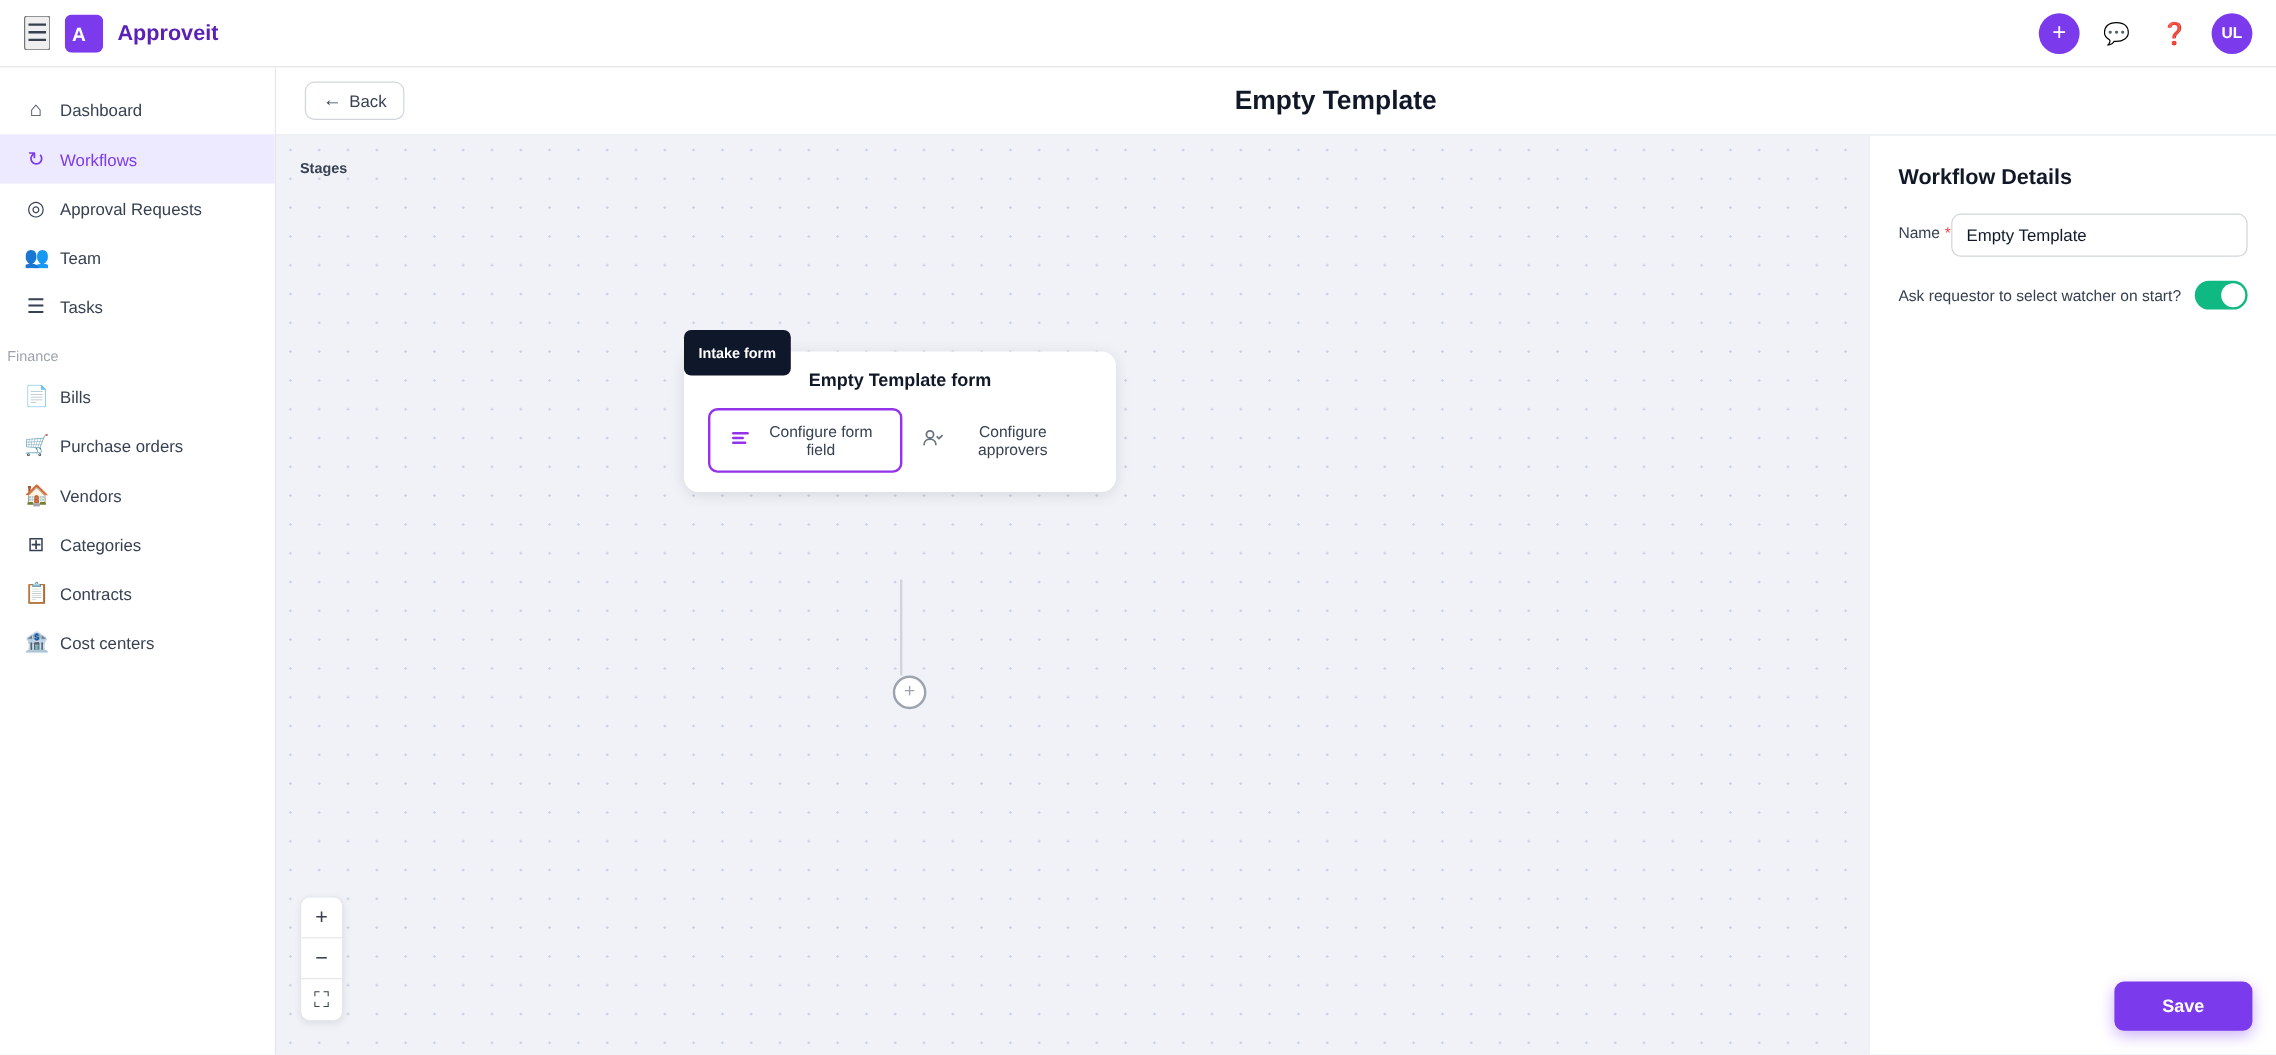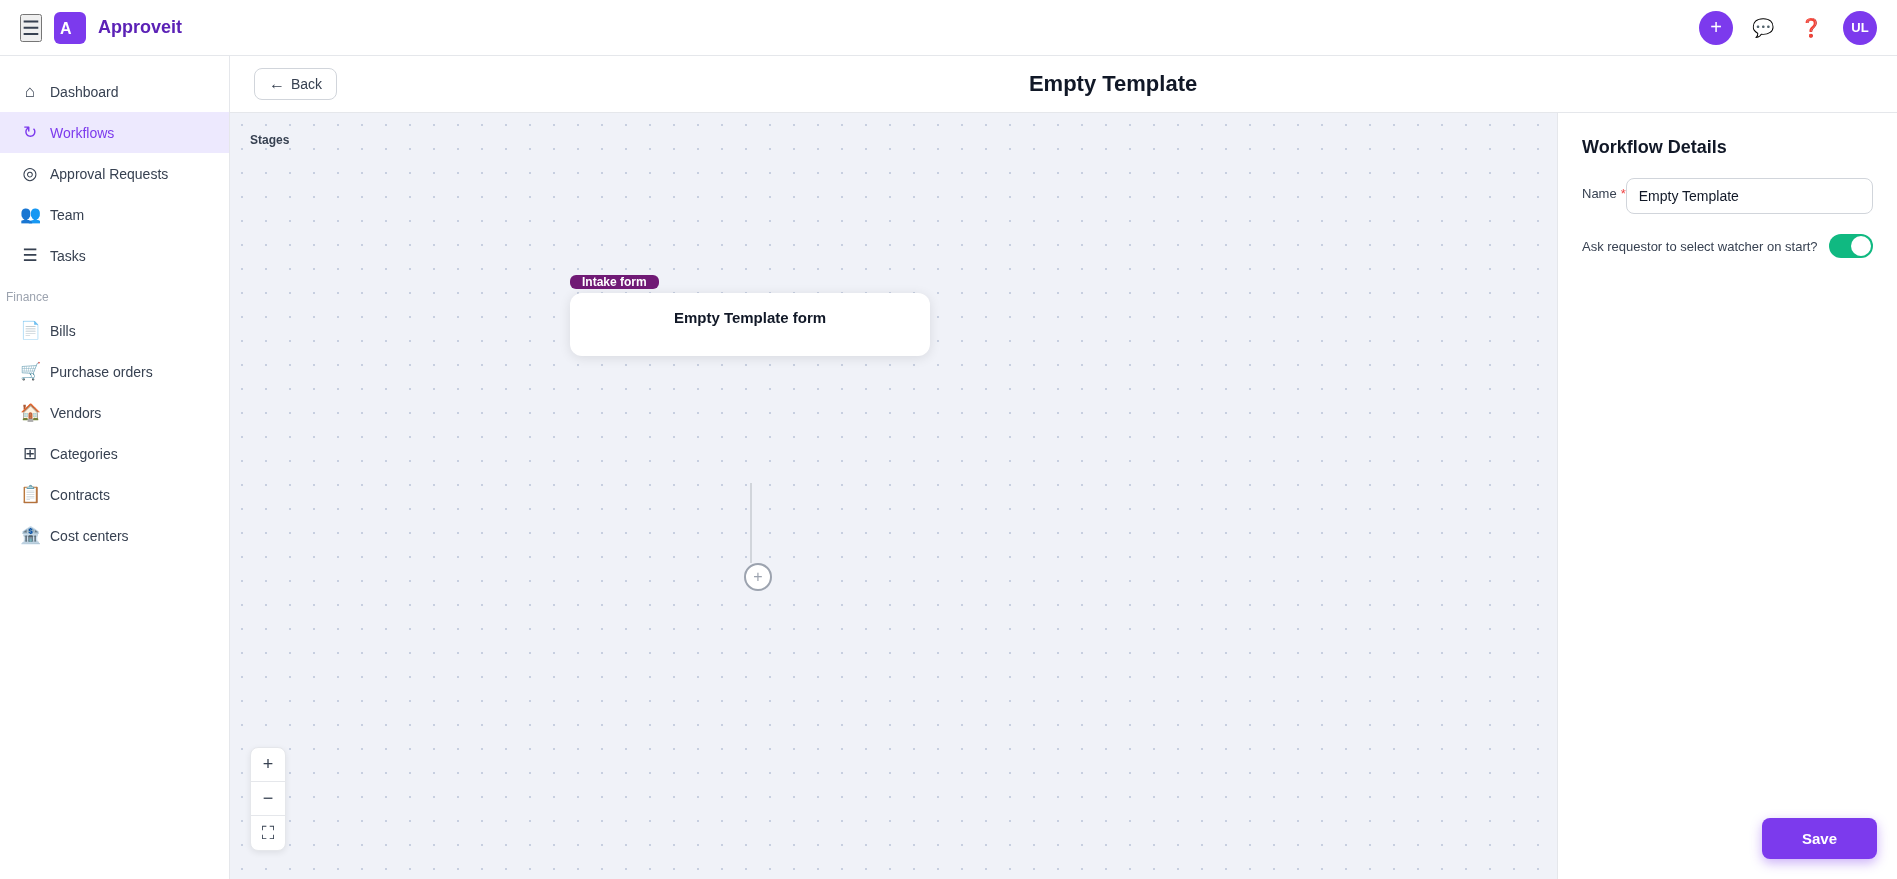--- a/index.html
+++ b/index.html
@@ -91,22 +91,22 @@
 
     
     .workflow-card {
       position: absolute; top: 180px; left: 340px;
       background: #fff; border-radius: 12px; padding: 16px 20px;
       box-shadow: 0 2px 12px rgba(0,0,0,0.1);
       width: 360px;
     }
     .intake-form-badge {
       position: absolute; top: -18px; left: 0;
-      background: #701a75; color: #fff; font-size: 12px; font-weight: 600;
-      padding: 0 12px; border-radius: 6px;
+      background: #0f172a; color: #fff; font-size: 12px; font-weight: 600;
+      padding: 12px 12px; border-radius: 6px;
     }
     .form-title {
       font-size: 15px; font-weight: 600; color: #111827;
       text-align: center; margin-bottom: 14px;
     }
     .card-actions { display: flex; gap: 0; }
     .card-action-btn {
       display: flex; align-items: center; gap: 8px;
       padding: 10px 16px; font-size: 13px; font-weight: 500;
       cursor: pointer; border: none; background: none;
@@ -292,20 +292,40 @@
 
     <div class="content-area">
 
       <div class="stages-canvas">
         <span class="stages-label">Stages</span>
 
         <div class="workflow-card">
           <span class="intake-form-badge">Intake form</span>
           <div class="form-title">Empty Template form</div>
           <div class="card-actions">
+            <button class="card-action-btn active-outline">
+              <span class="card-action-icon">
+                <svg width="18" height="18" viewBox="0 0 18 18" fill="none" xmlns="http://www.w3.org/2000/svg">
+                  <rect x="2" y="4" width="14" height="2" rx="1" fill="#9333ea"></rect>
+                  <rect x="2" y="8" width="10" height="2" rx="1" fill="#9333ea"></rect>
+                  <rect x="2" y="12" width="12" height="2" rx="1" fill="#9333ea"></rect>
+                </svg>
+              </span>
+              <span>Configure form field</span>
+            </button>
+            <button class="card-action-btn">
+              <span class="card-action-icon">
+                <svg width="18" height="18" viewBox="0 0 18 18" fill="none" xmlns="http://www.w3.org/2000/svg">
+                  <circle cx="7" cy="6" r="3" stroke="#6b7280" stroke-width="1.5"></circle>
+                  <path d="M2 15c0-3 2-5 5-5s5 2 5 5" stroke="#6b7280" stroke-width="1.5"></path>
+                  <path d="M13 8l1.5 1.5L17 7" stroke="#6b7280" stroke-width="1.5" stroke-linecap="round"></path>
+                </svg>
+              </span>
+              <span>Configure approvers</span>
+            </button>
           </div>
         </div>
 
         <div class="connector"></div>
 
         <div class="add-stage-btn">+</div>
 
         <div class="zoom-controls">
           <button class="zoom-btn">+</button>
           <button class="zoom-btn">−</button>

